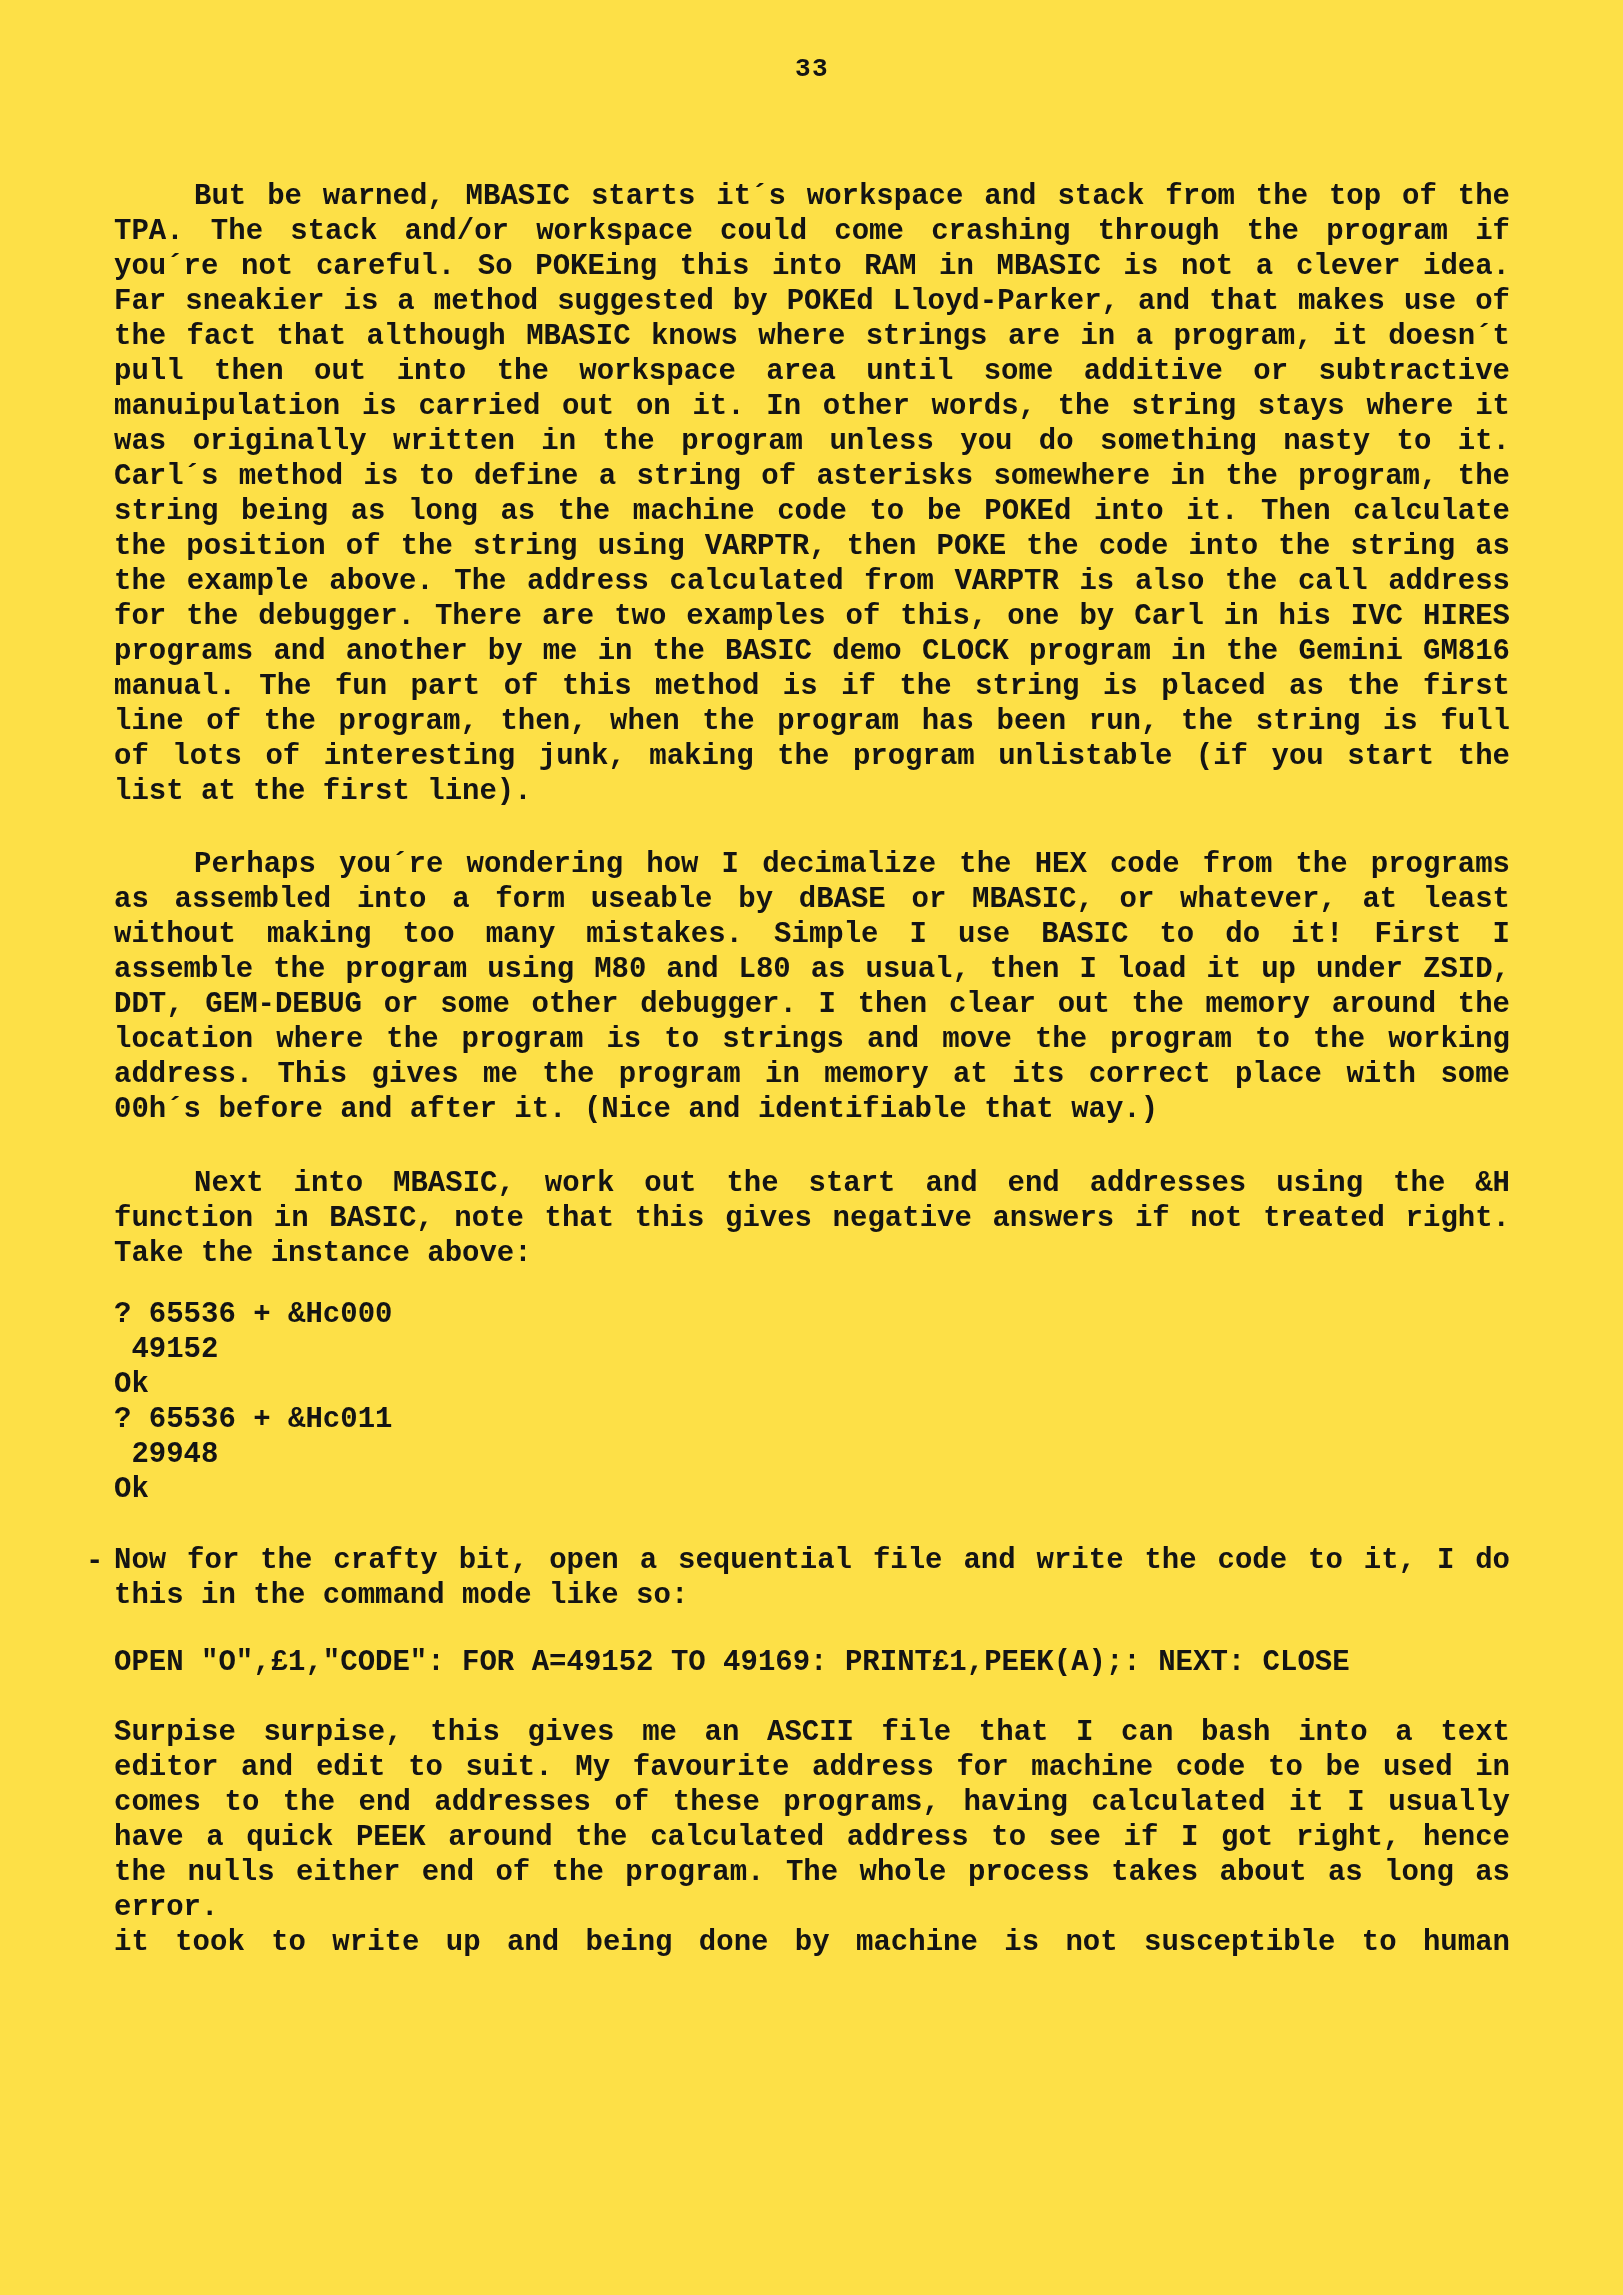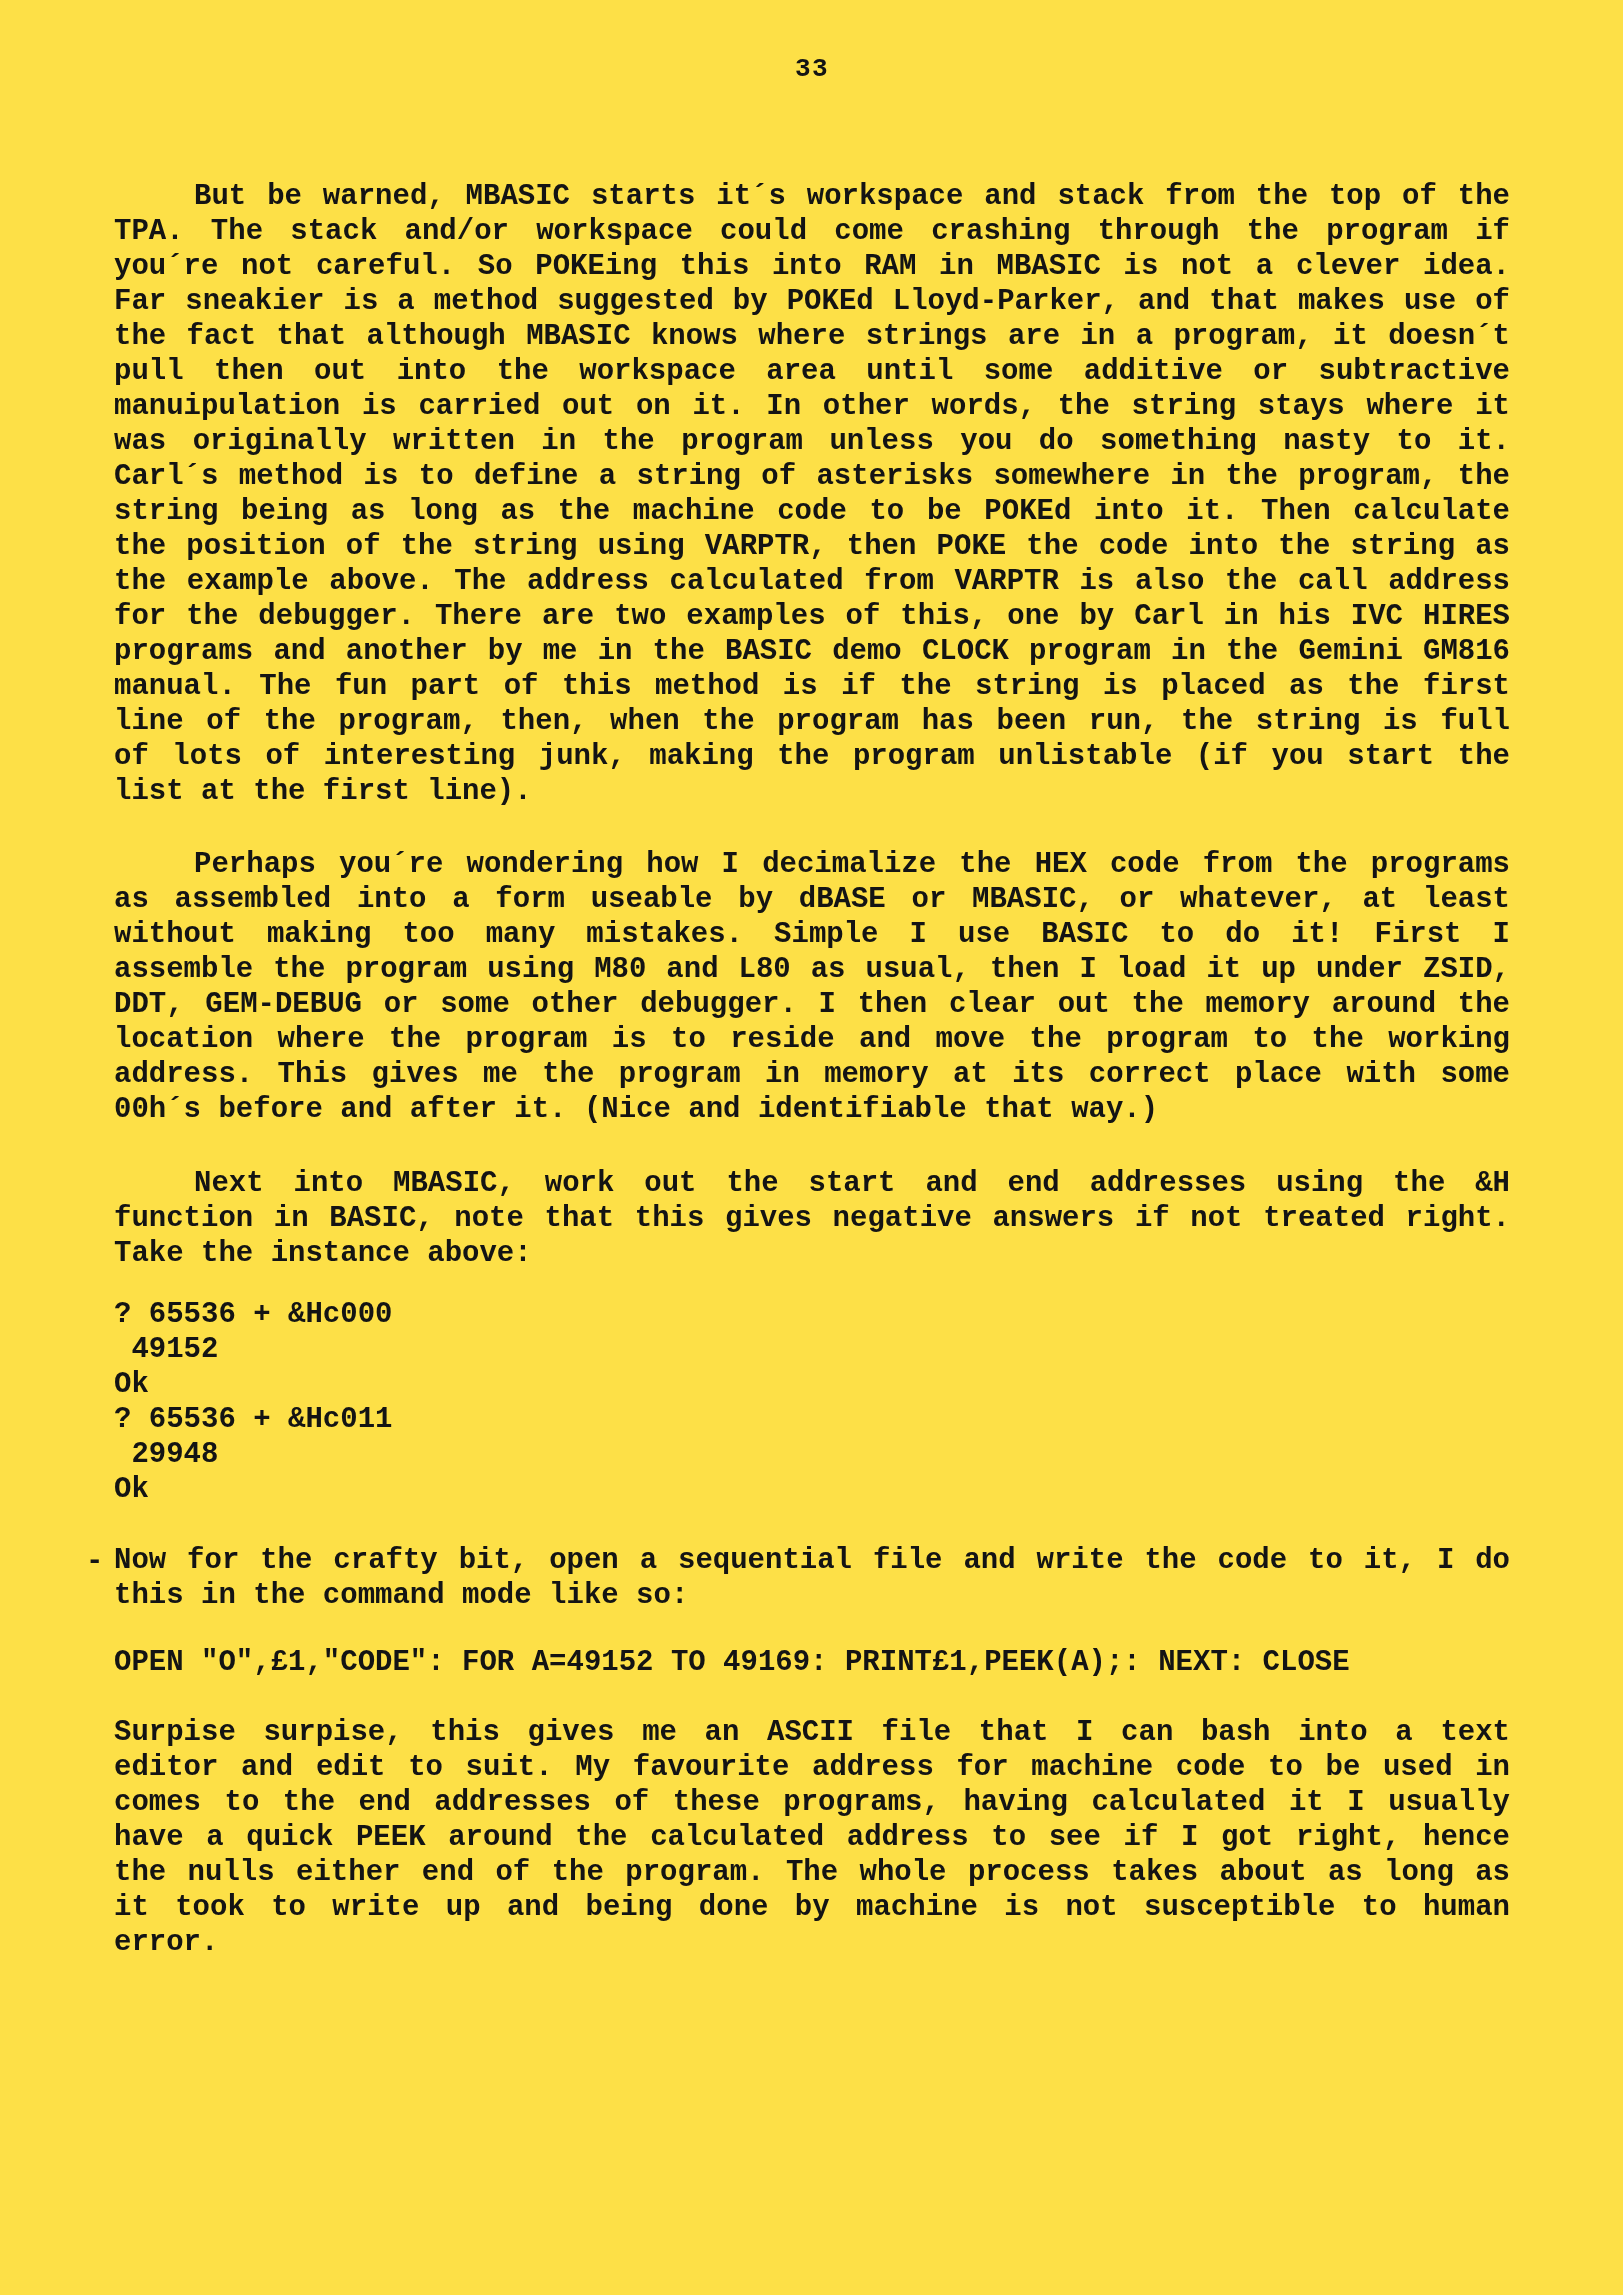--- a/index.html
+++ b/index.html
@@ -85,21 +85,21 @@
         <div class="line j">line of the program, then, when the program has been run, the string is full</div>
         <div class="line j">of lots of interesting junk, making the program unlistable (if you start the</div>
         <div class="line">list at the first line).</div>
       </div>
       <div class="block paragraph b1 indent">
         <div class="line j">Perhaps you´re wondering how I decimalize the HEX code from the programs</div>
         <div class="line j">as assembled into a form useable by dBASE or MBASIC, or whatever, at least</div>
         <div class="line j">without making too many mistakes. Simple I use BASIC to do it! First I</div>
         <div class="line j">assemble the program using M80 and L80 as usual, then I load it up under ZSID,</div>
         <div class="line j">DDT, GEM-DEBUG or some other debugger. I then clear out the memory around the</div>
-        <div class="line j">location where the program is to reside and move the program to the working</div>
+        <div class="line j">location where the program is to strings and move the program to the working</div>
         <div class="line j">address. This gives me the program in memory at its correct place with some</div>
         <div class="line">00h´s before and after it. (Nice and identifiable that way.)</div>
       </div>
       <div class="block paragraph b2 indent">
         <div class="line j">Next into MBASIC, work out the start and end addresses using the &amp;H</div>
         <div class="line j">function in BASIC, note that this gives negative answers if not treated right.</div>
         <div class="line">Take the instance above:</div>
       </div>
       <div class="block code b3">
         <div class="line">? 65536 + &amp;Hc000</div>
@@ -116,18 +116,18 @@
       </div>
       <div class="block code b5">
         <div class="line">OPEN "O",£1,"CODE": FOR A=49152 TO 49169: PRINT£1,PEEK(A);: NEXT: CLOSE</div>
       </div>
       <div class="block paragraph b6">
         <div class="line j">Surpise surpise, this gives me an ASCII file that I can bash into a text</div>
         <div class="line j">editor and edit to suit. My favourite address for machine code to be used in</div>
         <div class="line j">comes to the end addresses of these programs, having calculated it I usually</div>
         <div class="line j">have a quick PEEK around the calculated address to see if I got right, hence</div>
         <div class="line j">the nulls either end of the program. The whole process takes about as long as</div>
+        <div class="line">error.</div>
         <div class="line j">it took to write up and being done by machine is not susceptible to human</div>
-        <div class="line">error.</div>
       </div>
     </div>
 </div>
 
 
 </body></html>

